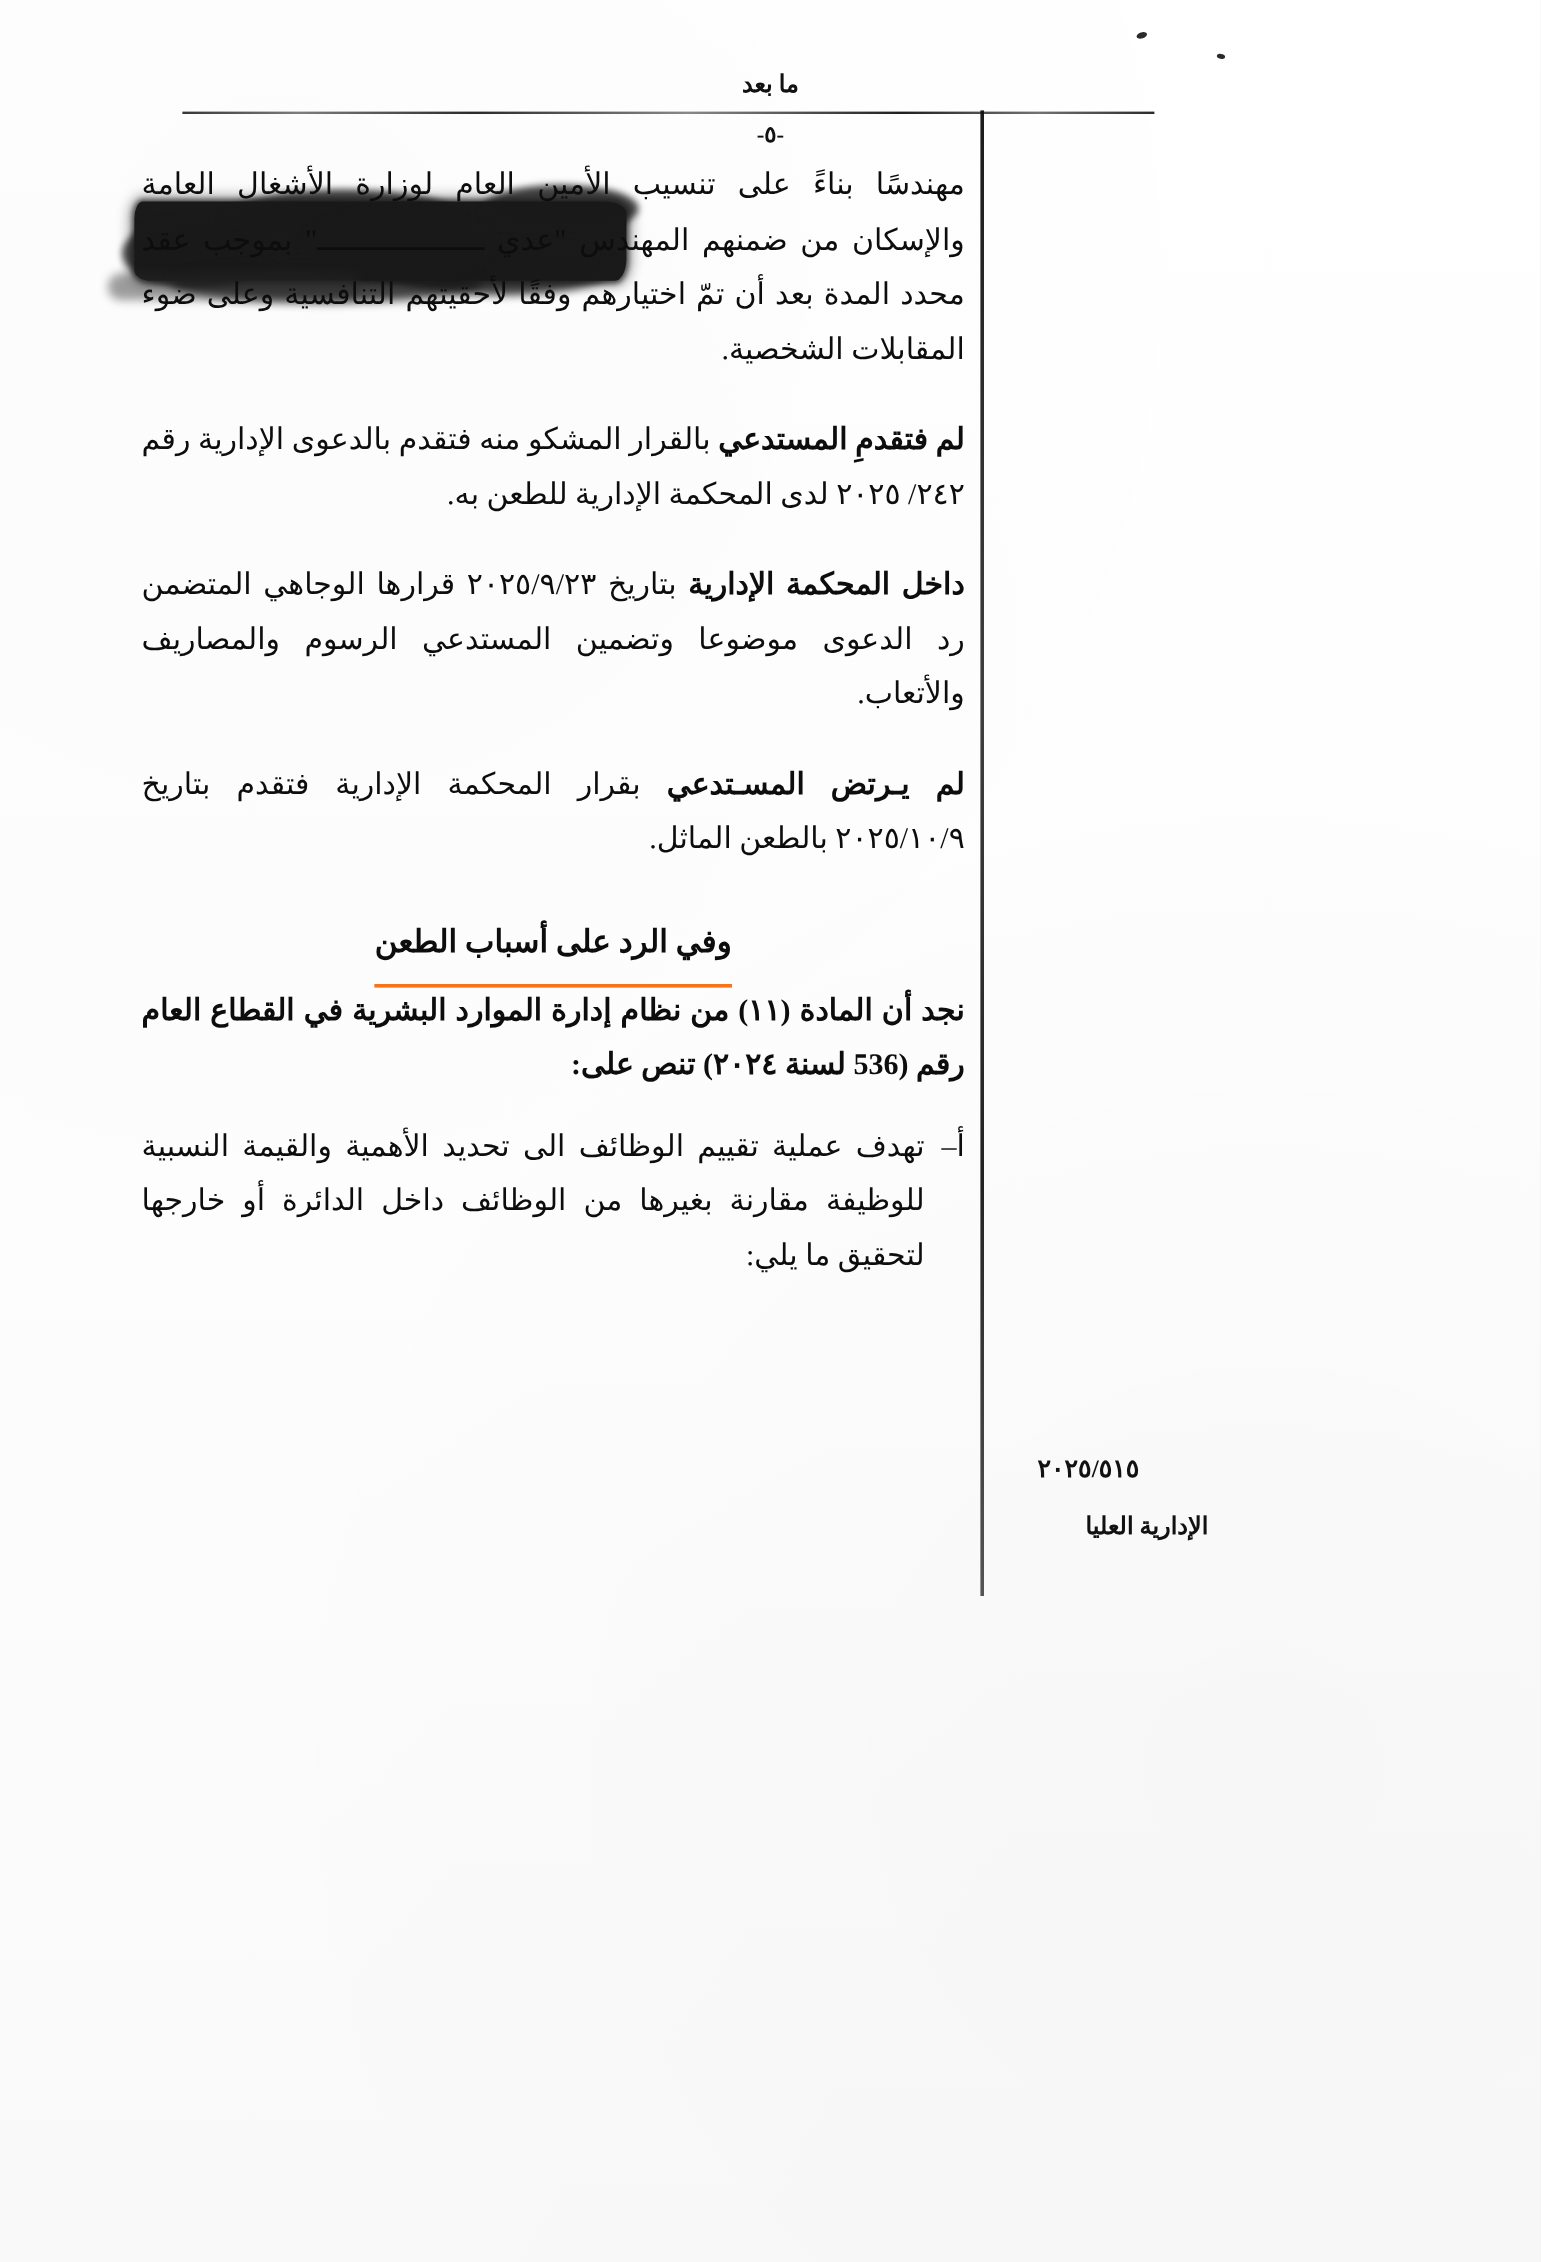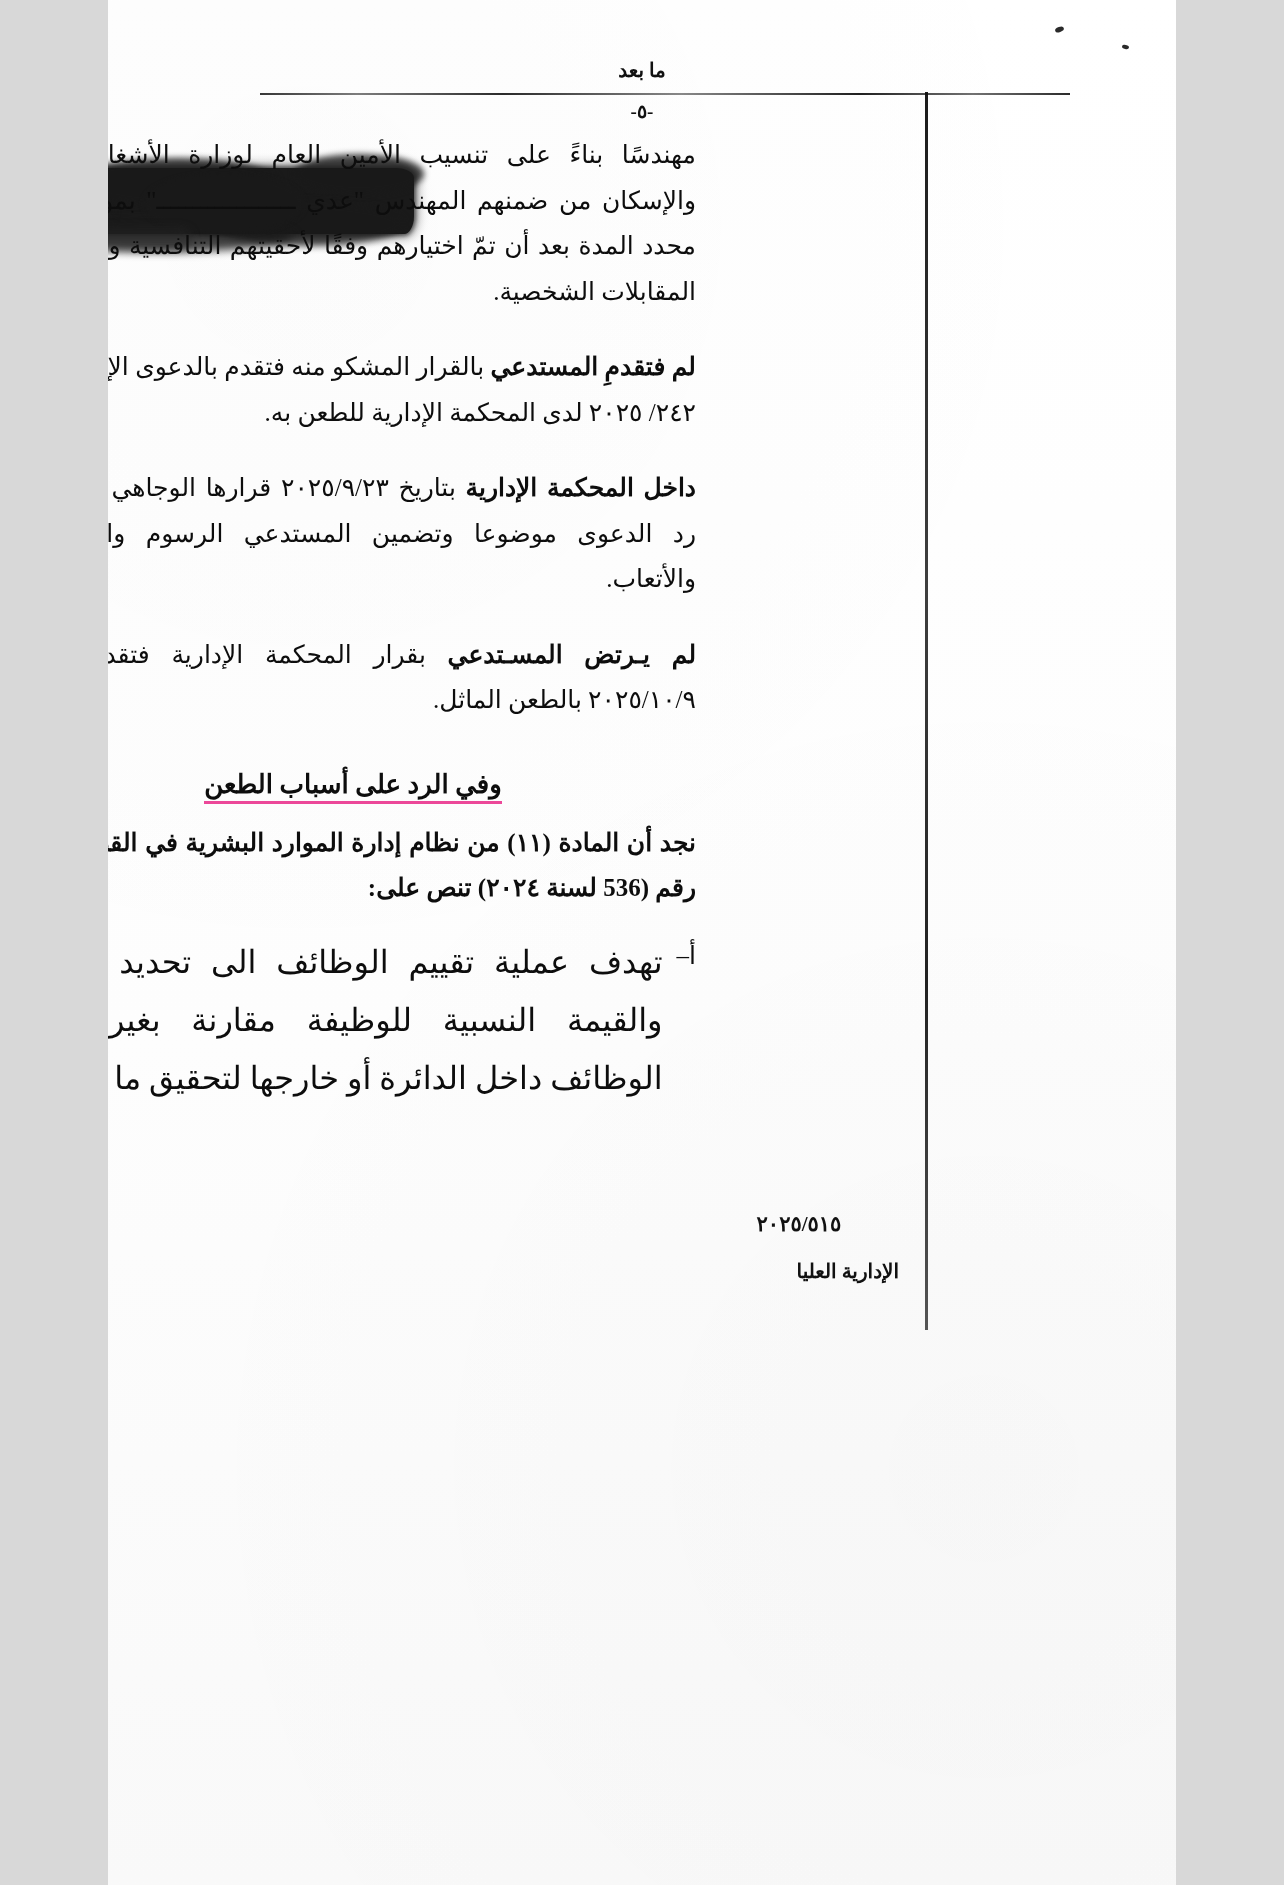--- a/index.html
+++ b/index.html
@@ -7,21 +7,21 @@
     margin: 0;
     padding: 0;
     background: #d8d8d8;
   }
   body {
     font-family: "Liberation Serif", "DejaVu Serif", serif;
   }
 
   .page {
     position: relative;
-    width: 1068px;
+    width: 1284px;
     height: 1885px;
     margin: 0 auto;
     background: #ffffff;
     overflow: hidden;
   }
 
   
   .paper-texture {
     position: absolute;
     inset: 0;
@@ -178,42 +178,42 @@
 
   
   .section-heading {
     margin: 46px 0 20px 0;
     font-size: 26px;
     font-weight: 700;
     color: #0d0d0d;
     text-align: center;
   }
   .section-heading span {
-    border-bottom: 3px solid #ec4899;
-    padding-bottom: 2px;
+    border-bottom: 3px solid #f97316;
+    padding-bottom: 21px;
   }
 
   
   .clause {
     display: flex;
     flex-direction: row;
     gap: 14px;
     margin: 0 0 14px 0;
   }
   .clause-marker {
     flex: 0 0 auto;
     font-size: 25px;
     font-weight: 400;
     color: #0d0d0d;
     line-height: 1.82;
     white-space: nowrap;
   }
   .clause-body {
     flex: 1 1 auto;
-    font-size: 32px;
+    font-size: 25px;
     line-height: 1.82;
     color: #0d0d0d;
     text-align: justify;
   }
 
   
   .footer-stamp {
     position: absolute;
     right: 277px;
     top: 1212px;

